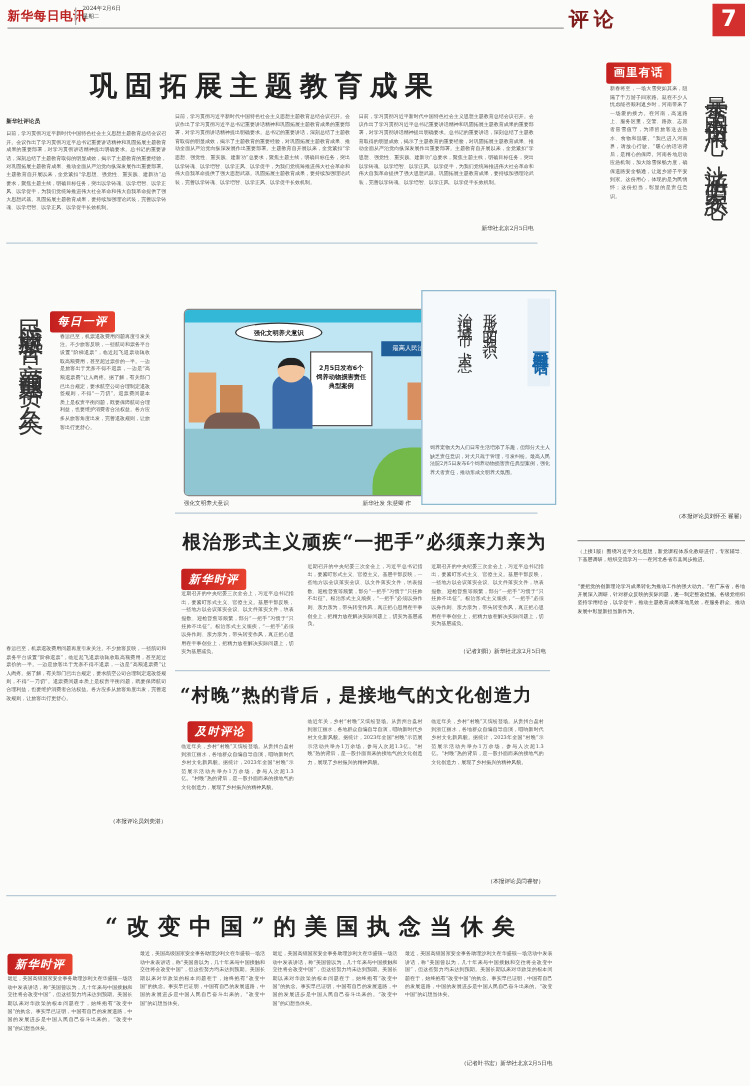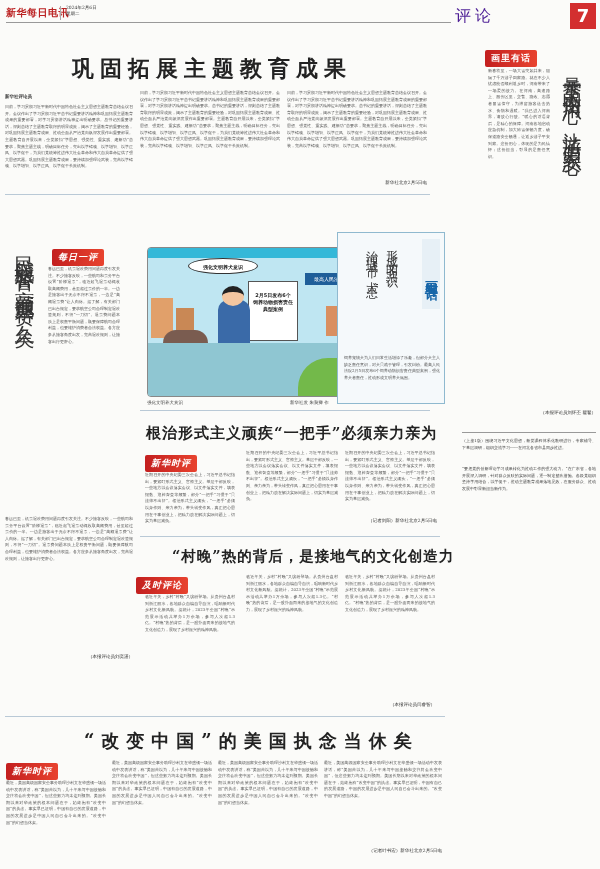--- a/index.html
+++ b/index.html
@@ -2,21 +2,21 @@
 <html><head>
 <meta charset="utf-8">
 <style>
 *{box-sizing:border-box;margin:0;padding:0}
 body{width:600px;height:869px;background:#fbfbf9;font-family:"DejaVu Serif",serif;color:#222;position:relative;overflow:hidden}
 .abs{position:absolute}
 .hdr-logo{left:6px;top:6px;font-size:10px;font-weight:bold;color:#b22;letter-spacing:0.5px}
 .hdr-div{left:60px;top:6px;width:1px;height:14px;background:#aaa}
 .hdr-date{left:66px;top:5px;font-size:4.5px;line-height:6px;color:#333}
 .hdr-line{left:6px;top:22px;width:445px;height:1px;background:#999}
-.hdr-sec{left:455px;top:6px;font-size:16px;font-weight:normal;color:#4c1d95;letter-spacing:4px}
+.hdr-sec{left:455px;top:6px;font-size:16px;font-weight:bold;color:#7f1d1d;letter-spacing:4px}
 .hdr-num{left:570px;top:3px;width:26px;height:26px;background:#d32f2f;color:#fff;font-size:18px;font-weight:bold;text-align:center;line-height:26px;font-family:"DejaVu Sans",sans-serif}
 .h1{font-weight:bold;color:#222;letter-spacing:6px;white-space:nowrap}
 .txt{font-size:4px;line-height:6.6px;color:#555;overflow:hidden;text-align:justify;word-break:break-all}
 .byline{font-size:4.5px;color:#333;font-weight:bold}
 .sign{font-size:4.5px;color:#333;text-align:right}
 .sep{height:1px;background:#b9c9d6}
 .vtitle{writing-mode:vertical-rl;font-size:19px;color:#333;letter-spacing:4px;line-height:22px}
 .vtitle2{writing-mode:vertical-rl;font-size:12px;color:#333;letter-spacing:5px;line-height:16px}
 .badge{background:linear-gradient(90deg,#c31f1f,#e8432f);color:#fff;font-size:9px;font-weight:bold;font-style:italic;padding:2px 6px;border-radius:2px;font-family:"DejaVu Sans",sans-serif;letter-spacing:1px}
 .cartoon{left:147px;top:247px;width:218px;height:150px;border:1px solid #888;border-radius:4px;overflow:hidden;background:#bfe6f2}
@@ -42,21 +42,21 @@
 <div class="abs txt" style="left:287px;top:90px;width:140px;height:84px;">日前，学习贯彻习近平新时代中国特色社会主义思想主题教育总结会议召开。会议作出了学习贯彻习近平总书记重要讲话精神和巩固拓展主题教育成果的重要部署，对学习贯彻讲话精神提出明确要求。总书记的重要讲话，深刻总结了主题教育取得的明显成效，揭示了主题教育的重要经验，对巩固拓展主题教育成果、推动全面从严治党向纵深发展作出重要部署。主题教育自开展以来，全党紧扣“学思想、强党性、重实践、建新功”总要求，聚焦主题主线，明确目标任务，突出以学铸魂、以学增智、以学正风、以学促干，为我们党统筹推进伟大社会革命和伟大自我革命提供了强大思想武器。巩固拓展主题教育成果，要持续加强理论武装，完善以学铸魂、以学增智、以学正风、以学促干长效机制。</div>
 <div class="abs sign" style="left:330px;top:180px;width:97px;">新华社北京2月5日电</div>
 <div class="abs sep" style="left:5px;top:194px;width:425px;"></div>
 
 <div class="abs badge" style="left:485px;top:50px;font-style:normal;">画里有话</div>
 <div class="abs txt" style="left:488px;top:68px;width:62px;height:350px;">新春将至，一场大雪突如其来，阻隔了千万游子回家路。就在不少人忧虑能否顺利返乡时，河南带来了一场爱的接力。在河南，高速路上、服务区里，交警、路政、志愿者冒雪值守，为滞留旅客送去热水、食物和温暖。“我已进入河南界，请放心行驶。”暖心的话语背后，是精心的保障。河南各地启动应急机制，加大除雪保畅力度，确保道路安全畅通，让返乡游子平安到家。这份用心，体现的是为民情怀；这份担当，彰显的是责任意识。</div>
 <div class="abs vtitle" style="left:562px;top:62px;height:360px;">暴雪下的这份用心，让游子归家安心</div>
 <div class="abs sign" style="left:488px;top:410px;width:108px;">（本报评论员刘怀丕  翟翟）</div>
 
 <div class="abs vtitle" style="left:14px;top:240px;height:330px;font-size:20px;">民航旅客苦“高额退票费”久矣</div>
-<div class="abs badge" style="left:52px;top:249px;">每日一评</div>
+<div class="abs badge" style="left:40px;top:249px;">每日一评</div>
 <div class="abs txt" style="left:48px;top:266px;width:72px;height:250px;">春运已至，机票退改费用问题再度引发关注。不少旅客反映，一些航司和票务平台设置“阶梯退票”，临近起飞退票动辄收取高额费用，甚至超过票价的一半。一边是旅客出于无奈不得不退票，一边是“高额退票费”让人肉疼。据了解，有关部门已出台规定，要求航空公司合理制定退改签规则，不得“一刀切”。退票费问题本质上是权责平衡问题，既要保障航司合理利益，也要维护消费者合法权益。各方应多从旅客角度出发，完善退改规则，让旅客出行更舒心。</div>
 <div class="abs txt" style="left:5px;top:516px;width:128px;height:140px;">春运已至，机票退改费用问题再度引发关注。不少旅客反映，一些航司和票务平台设置“阶梯退票”，临近起飞退票动辄收取高额费用，甚至超过票价的一半。一边是旅客出于无奈不得不退票，一边是“高额退票费”让人肉疼。据了解，有关部门已出台规定，要求航空公司合理制定退改签规则，不得“一刀切”。退票费问题本质上是权责平衡问题，既要保障航司合理利益，也要维护消费者合法权益。各方应多从旅客角度出发，完善退改规则，让旅客出行更舒心。</div>
 <div class="abs sign" style="left:5px;top:654px;width:128px;">（本报评论员刘奕湛）</div>
 
 <div class="abs cartoon">
   <div class="abs" style="left:0;top:0;width:218px;height:10px;background:#34b8d8;"></div>
   <div class="abs" style="left:40px;top:10px;width:70px;height:16px;background:#fff;border:1px solid #333;border-radius:50%;font-size:5px;text-align:center;line-height:16px;font-weight:bold;font-family:'DejaVu Sans',sans-serif;">强化文明养犬意识</div>
   <div class="abs" style="left:157px;top:25px;width:48px;height:12px;background:#1f5e99;color:#fff;font-size:5px;text-align:center;line-height:12px;font-family:'DejaVu Sans',sans-serif;">最高人民法院</div>
   <div class="abs" style="left:100px;top:33px;width:50px;height:60px;background:#fff;border:1px solid #555;font-size:5px;font-weight:bold;padding:10px 4px;text-align:center;line-height:7px;font-family:'DejaVu Sans',sans-serif;">2月5日发布6个饲养动物损害责任典型案例</div>
   <div class="abs" style="left:3px;top:50px;width:22px;height:40px;background:#e1a06a;"></div>
@@ -81,22 +81,22 @@
 <div class="abs sep" style="left:140px;top:410px;width:290px;"></div>
 
 <div class="abs h1" style="left:146px;top:424px;font-size:15px;letter-spacing:1px;">根治形式主义顽疾“一把手”必须亲力亲为</div>
 <div class="abs badge" style="left:145px;top:455px;">新华时评</div>
 <div class="abs txt" style="left:145px;top:472px;width:90px;height:58px;">近期召开的中央纪委三次全会上，习近平总书记指出，要紧盯形式主义、官僚主义。基层干部反映，一些地方以会议落实会议、以文件落实文件，填表报数、迎检督查等频繁，部分“一把手”习惯于“只挂帅不出征”。根治形式主义顽疾，“一把手”必须以身作则、亲力亲为，带头转变作风，真正把心思用在干事创业上，把精力放在解决实际问题上，切实为基层减负。</div>
 <div class="abs txt" style="left:246px;top:450px;width:92px;height:80px;">近期召开的中央纪委三次全会上，习近平总书记指出，要紧盯形式主义、官僚主义。基层干部反映，一些地方以会议落实会议、以文件落实文件，填表报数、迎检督查等频繁，部分“一把手”习惯于“只挂帅不出征”。根治形式主义顽疾，“一把手”必须以身作则、亲力亲为，带头转变作风，真正把心思用在干事创业上，把精力放在解决实际问题上，切实为基层减负。</div>
 <div class="abs txt" style="left:345px;top:450px;width:90px;height:66px;">近期召开的中央纪委三次全会上，习近平总书记指出，要紧盯形式主义、官僚主义。基层干部反映，一些地方以会议落实会议、以文件落实文件，填表报数、迎检督查等频繁，部分“一把手”习惯于“只挂帅不出征”。根治形式主义顽疾，“一把手”必须以身作则、亲力亲为，带头转变作风，真正把心思用在干事创业上，把精力放在解决实际问题上，切实为基层减负。</div>
 <div class="abs sign" style="left:345px;top:518px;width:92px;">（记者刘阳）新华社北京2月5日电</div>
 <div class="abs sep" style="left:140px;top:536px;width:300px;"></div>
 
-<div class="abs h1" style="left:172px;top:547px;font-size:14.5px;letter-spacing:1px;text-align:right;">“村晚”热的背后，是接地气的文化创造力</div>
-<div class="abs badge" style="left:136px;top:577px;">及时评论</div>
+<div class="abs h1" style="left:144px;top:547px;font-size:14.5px;letter-spacing:1px;text-align:right;">“村晚”热的背后，是接地气的文化创造力</div>
+<div class="abs badge" style="left:150px;top:577px;">及时评论</div>
 <div class="abs txt" style="left:145px;top:594px;width:90px;height:116px;">临近年关，乡村“村晚”又缤纷登场。从贵州台盘村到浙江丽水，各地群众自编自导自演，唱响新时代乡村文化新风貌。据统计，2023年全国“村晚”示范展示活动共举办1万余场，参与人次超1.3亿。“村晚”热的背后，是一股扑面而来的接地气的文化创造力，展现了乡村振兴的精神风貌。</div>
 <div class="abs txt" style="left:246px;top:574px;width:92px;height:136px;">临近年关，乡村“村晚”又缤纷登场。从贵州台盘村到浙江丽水，各地群众自编自导自演，唱响新时代乡村文化新风貌。据统计，2023年全国“村晚”示范展示活动共举办1万余场，参与人次超1.3亿。“村晚”热的背后，是一股扑面而来的接地气的文化创造力，展现了乡村振兴的精神风貌。</div>
 <div class="abs txt" style="left:345px;top:574px;width:90px;height:126px;">临近年关，乡村“村晚”又缤纷登场。从贵州台盘村到浙江丽水，各地群众自编自导自演，唱响新时代乡村文化新风貌。据统计，2023年全国“村晚”示范展示活动共举办1万余场，参与人次超1.3亿。“村晚”热的背后，是一股扑面而来的接地气的文化创造力，展现了乡村振兴的精神风貌。</div>
 <div class="abs sign" style="left:345px;top:702px;width:90px;">（本报评论员闫睿智）</div>
 
 <div class="abs sep" style="left:462px;top:432px;width:134px;background:#999;"></div>
 <div class="abs txt" style="left:462px;top:438px;width:134px;height:28px;color:#444;">（上接1版）围绕习近平文化思想，新党课程体系化教研进行，专家辅导、下基层调研，组织交流学习一一在河北各省市县同步推进。</div>
 <div class="abs txt" style="left:462px;top:466px;width:134px;height:384px;color:#444;">“要把党的创新理论学习成果转化为推动工作的强大动力。”在广东省，各地开展深入调研，针对群众反映的实际问题，逐一制定整改措施。各级党组织坚持学用结合，以学促干，推动主题教育成果落地见效，在服务群众、推动发展中彰显新担当新作为。</div>
 
 <div class="abs sep" style="left:5px;top:716px;width:440px;"></div>

